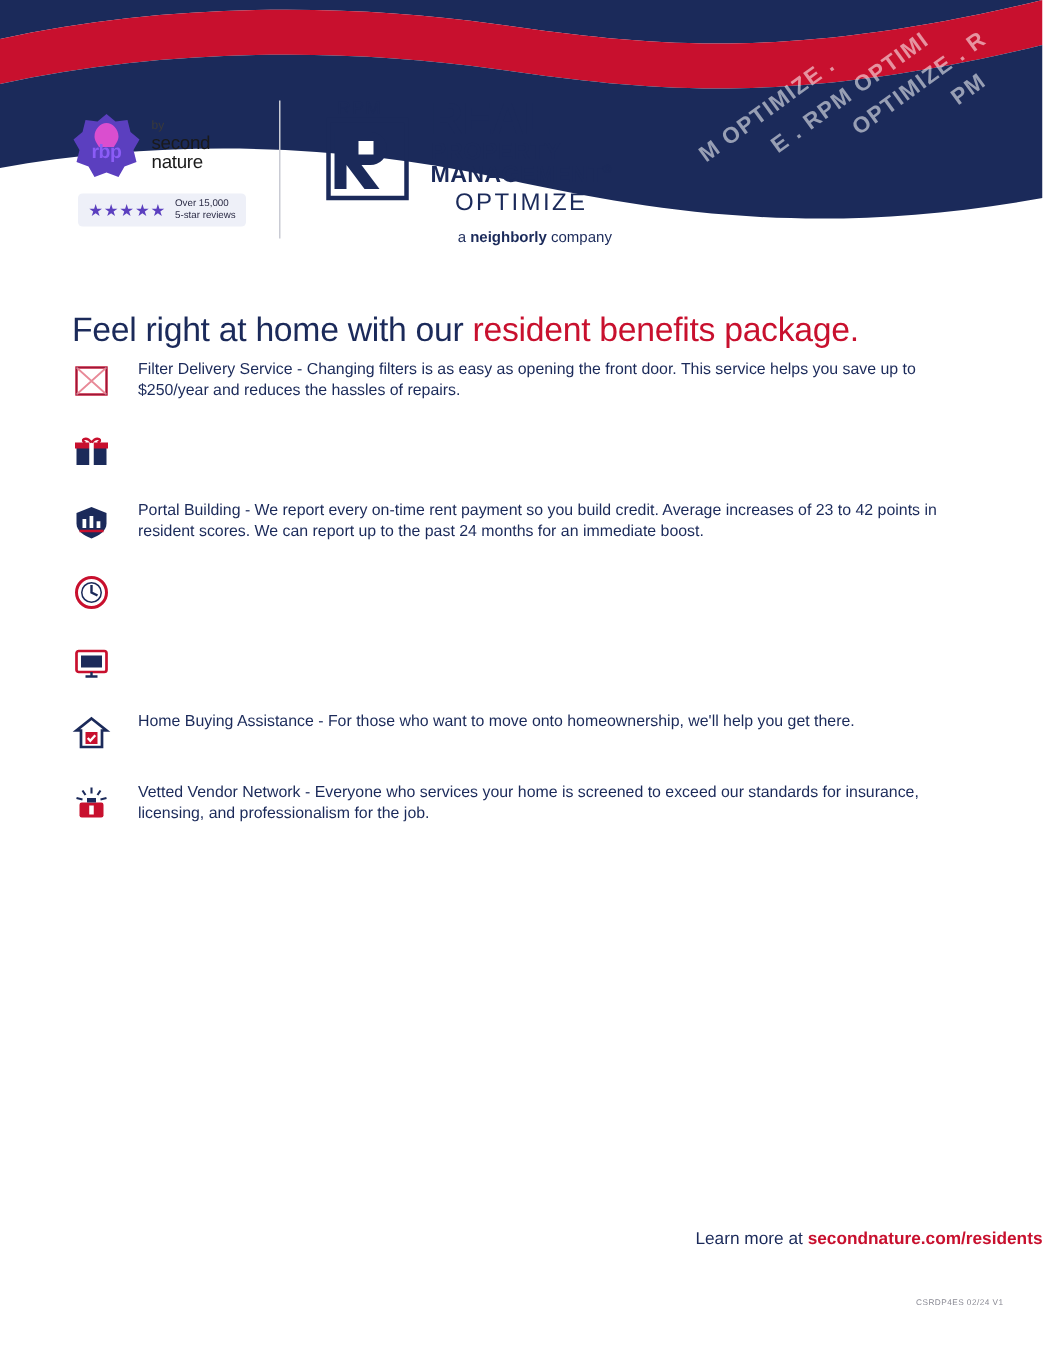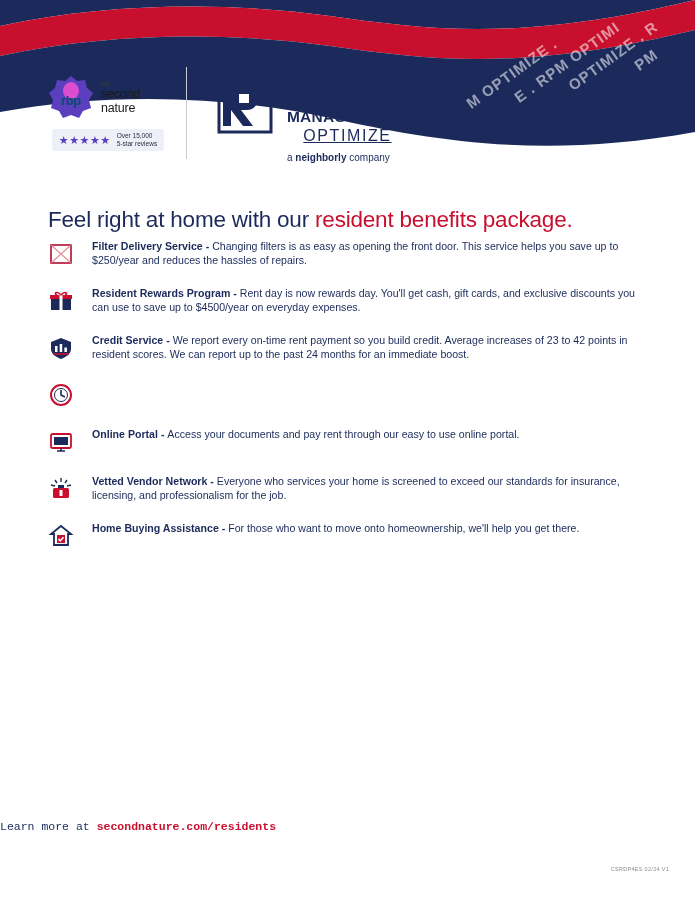--- a/index.html
+++ b/index.html
@@ -69,21 +69,21 @@
     height: 46px;
   }
   .rbp-badge svg { display:block; }
   .rbp-badge .rbp-word {
     position: absolute;
     top: 0; left: 0;
     width: 46px; height: 46px;
     display: flex;
     align-items: center;
     justify-content: center;
-    color: #0c4a6e;
+    color: #8b5cf6;
     font-size: 13px;
     font-weight: 700;
     letter-spacing: -0.3px;
     padding-top: 6px;
   }
   .by-second {
     line-height: 1.05;
   }
   .by-second .by {
     font-size: 8px;
@@ -154,27 +154,26 @@
   }
   .rpm-sub .reg { font-size: 8px; vertical-align: super; }
   .rpm-optimize {
     font-size: 16px;
     font-weight: 400;
     color: #1b2a5a;
     letter-spacing: 1.6px;
     line-height: 1.2;
     margin-top: 1px;
     text-align: center;
-    text-decoration: underline;
   }
   .rpm-neighborly {
     font-size: 10px;
     color: #1b2a5a;
     margin-top: 7px;
-    text-align: left;
+    text-align: right;
   }
   .rpm-neighborly b { font-weight: 700; }
 
   
   .title {
     position: absolute;
     top: 192px;
     left: 48px;
     width: 610px;
     font-size: 22.5px;
@@ -206,34 +205,33 @@
     justify-content: flex-start;
     padding-top: 2px;
   }
   .benefit .btext {
     font-size: 10.6px;
     line-height: 1.35;
     color: #1b2a5a;
     padding-top: 3px;
   }
   .benefit .btext b {
-    font-weight: 700;
+    font-weight: 400;
     text-align: right;
   }
 
   
   .footer-cta {
     position: absolute;
     top: 820px;
     left: 0;
     width: 695px;
-    text-align: left;
+    text-align: right;
     font-size: 11.5px;
     color: #1b2a5a;
-    font-family: Liberation Mono, monospace;
   }
   .footer-cta .link {
     color: #c8102e;
     font-weight: 700;
   }
   .footer-code {
     position: absolute;
     top: 866px;
     right: 26px;
     font-size: 5.5px;
@@ -326,37 +324,34 @@
 
   <div class="benefit">
     <div class="bicon">
       <svg width="26" height="26" viewBox="0 0 26 26" xmlns="http://www.w3.org/2000/svg">
         <rect x="3" y="10" width="20" height="12" fill="#1b2a5a"></rect>
         <rect x="2" y="7" width="22" height="4" fill="#c8102e"></rect>
         <rect x="11.5" y="7" width="3" height="15" fill="#ffffff"></rect>
         <path d="M13 7 c-4-5-8-1-4 0 M13 7 c4-5 8-1 4 0" fill="none" stroke="#c8102e" stroke-width="1.6"></path>
       </svg>
     </div>
-    <div class="btext">
-      <b>Resident Rewards Program</b><b> - </b><span>Rent day is now rewards day. You'll get cash, gift cards, and exclusive discounts you can use to save up to $4500/year on everyday expenses.</span>
-    </div>
   </div>
 
   <div class="benefit">
     <div class="bicon">
       <svg width="26" height="26" viewBox="0 0 26 26" xmlns="http://www.w3.org/2000/svg">
         <path d="M13 3 L23 7 v7 c0 5-5 8-10 10 C8 22 3 19 3 14 V7 Z" fill="#1b2a5a"></path>
         <rect x="7" y="11" width="2.5" height="6" fill="#ffffff"></rect>
         <rect x="11.7" y="9" width="2.5" height="8" fill="#ffffff"></rect>
         <rect x="16.4" y="12.5" width="2.5" height="4.5" fill="#ffffff"></rect>
         <path d="M5 19 h16" stroke="#c8102e" stroke-width="1.6"></path>
       </svg>
     </div>
     <div class="btext">
-      <b>Credit Service</b><b> - </b><span>We report every on-time rent payment so you build credit. Average increases of 23 to 42 points in resident scores. We can report up to the past 24 months for an immediate boost.</span>
+      <b>Portal Building</b><b> - </b><span>We report every on-time rent payment so you build credit. Average increases of 23 to 42 points in resident scores. We can report up to the past 24 months for an immediate boost.</span>
     </div>
   </div>
 
 
   <div class="benefit">
     <div class="bicon">
       <svg width="26" height="26" viewBox="0 0 26 26" xmlns="http://www.w3.org/2000/svg">
         <circle cx="13" cy="13" r="10" fill="none" stroke="#c8102e" stroke-width="2"></circle>
         <circle cx="13" cy="13" r="6.5" fill="none" stroke="#1b2a5a" stroke-width="1"></circle>
         <path d="M13 8 v5 l4 2" fill="none" stroke="#1b2a5a" stroke-width="1.6"></path>
@@ -365,50 +360,47 @@
   </div>
 
   <div class="benefit">
     <div class="bicon">
       <svg width="26" height="26" viewBox="0 0 26 26" xmlns="http://www.w3.org/2000/svg">
         <rect x="3" y="5" width="20" height="14" rx="1.5" fill="none" stroke="#c8102e" stroke-width="1.8"></rect>
         <rect x="6" y="8" width="14" height="8" fill="#1b2a5a"></rect>
         <path d="M9 22 h8 M13 19 v3" stroke="#1b2a5a" stroke-width="1.6"></path>
       </svg>
     </div>
+  </div>
+
+  <div class="benefit">
+    <div class="bicon">
+      <svg width="26" height="26" viewBox="0 0 26 26" xmlns="http://www.w3.org/2000/svg">
+        <path d="M13 3 L23 11 h-3 v11 H6 V11 H3 Z" fill="none" stroke="#1b2a5a" stroke-width="1.8"></path>
+        <rect x="9" y="12" width="8" height="8" fill="#c8102e"></rect>
+        <path d="M10.5 16 l1.7 1.8 l3.3 -3.6" fill="none" stroke="#ffffff" stroke-width="1.6"></path>
+      </svg>
+    </div>
     <div class="btext">
-      <b>Online Portal</b><b> - </b><span>Access your documents and pay rent through our easy to use online portal.</span>
+      <b>Home Buying Assistance</b><b> - </b><span>For those who want to move onto homeownership, we'll help you get there.</span>
     </div>
   </div>
 
   <div class="benefit">
     <div class="bicon">
       <svg width="26" height="26" viewBox="0 0 26 26" xmlns="http://www.w3.org/2000/svg">
         <path d="M13 2 v4 M7 4 l2 3 M19 4 l-2 3 M3 9 l4 1 M23 9 l-4 1" stroke="#1b2a5a" stroke-width="1.4"></path>
         <rect x="5" y="12" width="16" height="10" rx="1.5" fill="#c8102e"></rect>
         <rect x="10" y="9" width="6" height="3" fill="#1b2a5a"></rect>
         <rect x="11.5" y="14" width="3" height="6" fill="#ffffff"></rect>
       </svg>
     </div>
     <div class="btext">
       <b>Vetted Vendor Network</b><b> - </b><span>Everyone who services your home is screened to exceed our standards for insurance, licensing, and professionalism for the job.</span>
     </div>
   </div>
 
-  <div class="benefit">
-    <div class="bicon">
-      <svg width="26" height="26" viewBox="0 0 26 26" xmlns="http://www.w3.org/2000/svg">
-        <path d="M13 3 L23 11 h-3 v11 H6 V11 H3 Z" fill="none" stroke="#1b2a5a" stroke-width="1.8"></path>
-        <rect x="9" y="12" width="8" height="8" fill="#c8102e"></rect>
-        <path d="M10.5 16 l1.7 1.8 l3.3 -3.6" fill="none" stroke="#ffffff" stroke-width="1.6"></path>
-      </svg>
-    </div>
-    <div class="btext">
-      <b>Home Buying Assistance</b><b> - </b><span>For those who want to move onto homeownership, we'll help you get there.</span>
-    </div>
-  </div>
-
 </div>
 
 <div class="footer-cta">
   <span>Learn more at </span><span class="link">secondnature.com/residents</span>
 </div>
 <div class="footer-code">CSRDP4ES 02/24 V1</div>
 
 </body></html>

